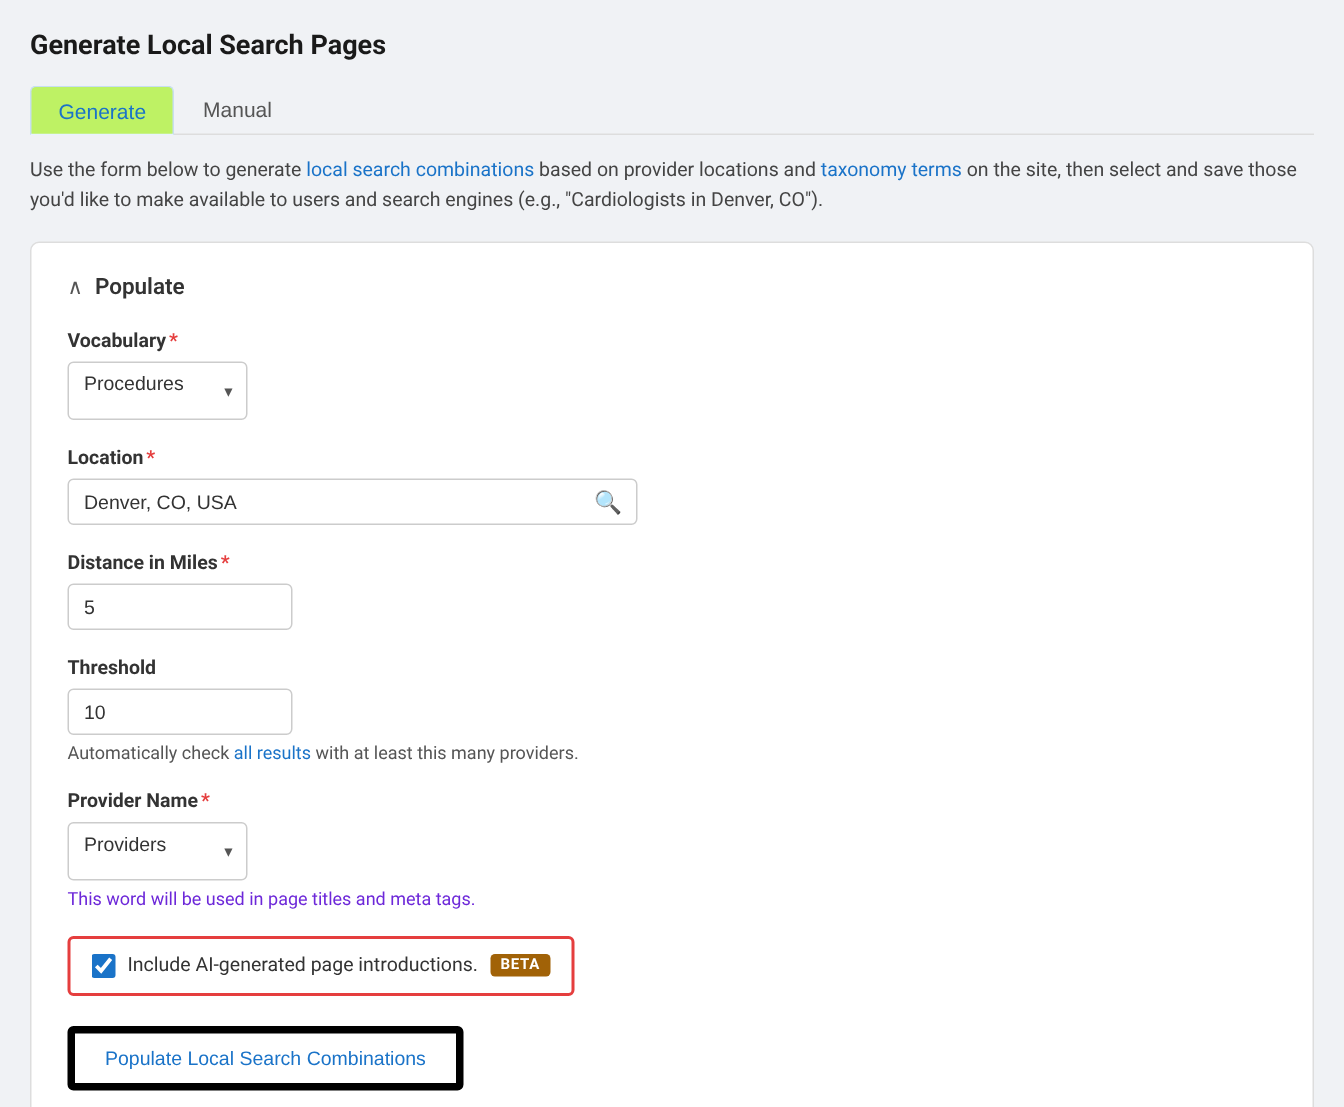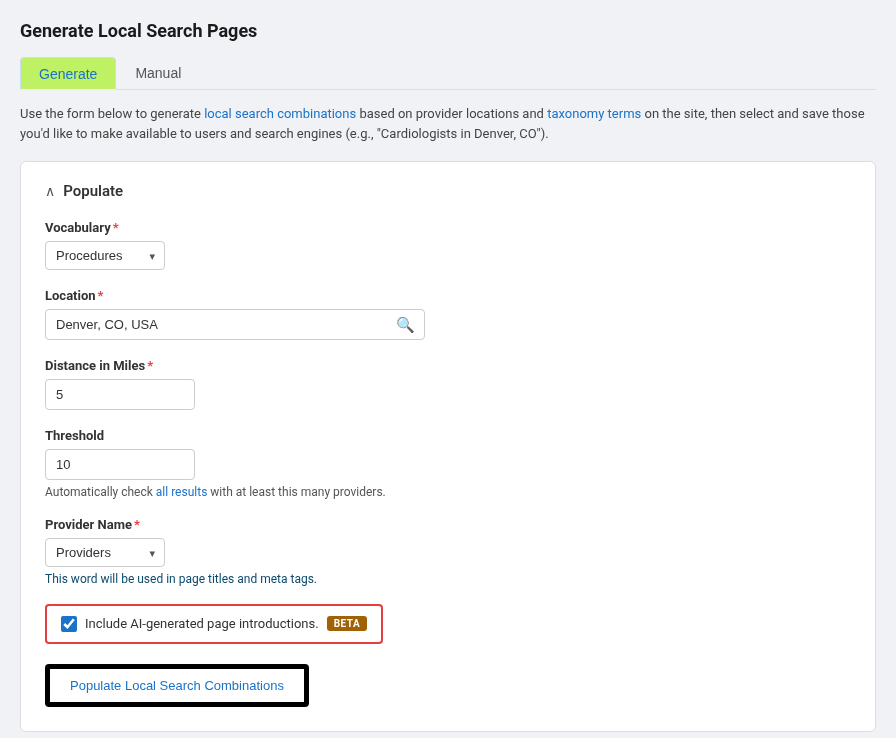--- a/index.html
+++ b/index.html
@@ -114,21 +114,21 @@
     .form-select-wrapper {
       position: relative;
       display: inline-block;
     }
 
     .form-select {
       appearance: none;
       background: #fff;
       border: 1px solid #ccc;
       border-radius: 4px;
-      padding: 6px 32px 6px 10px;
+      padding: 6px 32px 16px 10px;
       font-size: 13px;
       color: #333;
       cursor: pointer;
       min-width: 120px;
     }
 
     .form-select-arrow {
       position: absolute;
       right: 10px;
       top: 50%;
@@ -183,21 +183,21 @@
       color: #555;
       margin-top: 5px;
     }
 
     .hint-text .link-text {
       color: #1a73c8;
     }
 
     .provider-note {
       font-size: 12px;
-      color: #0c4a6e;
+      color: #6d28d9;
       margin-top: 5px;
     }
 
     .checkbox-row {
       display: flex;
       align-items: flex-start;
       gap: 8px;
       padding: 10px 14px;
       border: 2px solid #e53e3e;
       border-radius: 4px;

